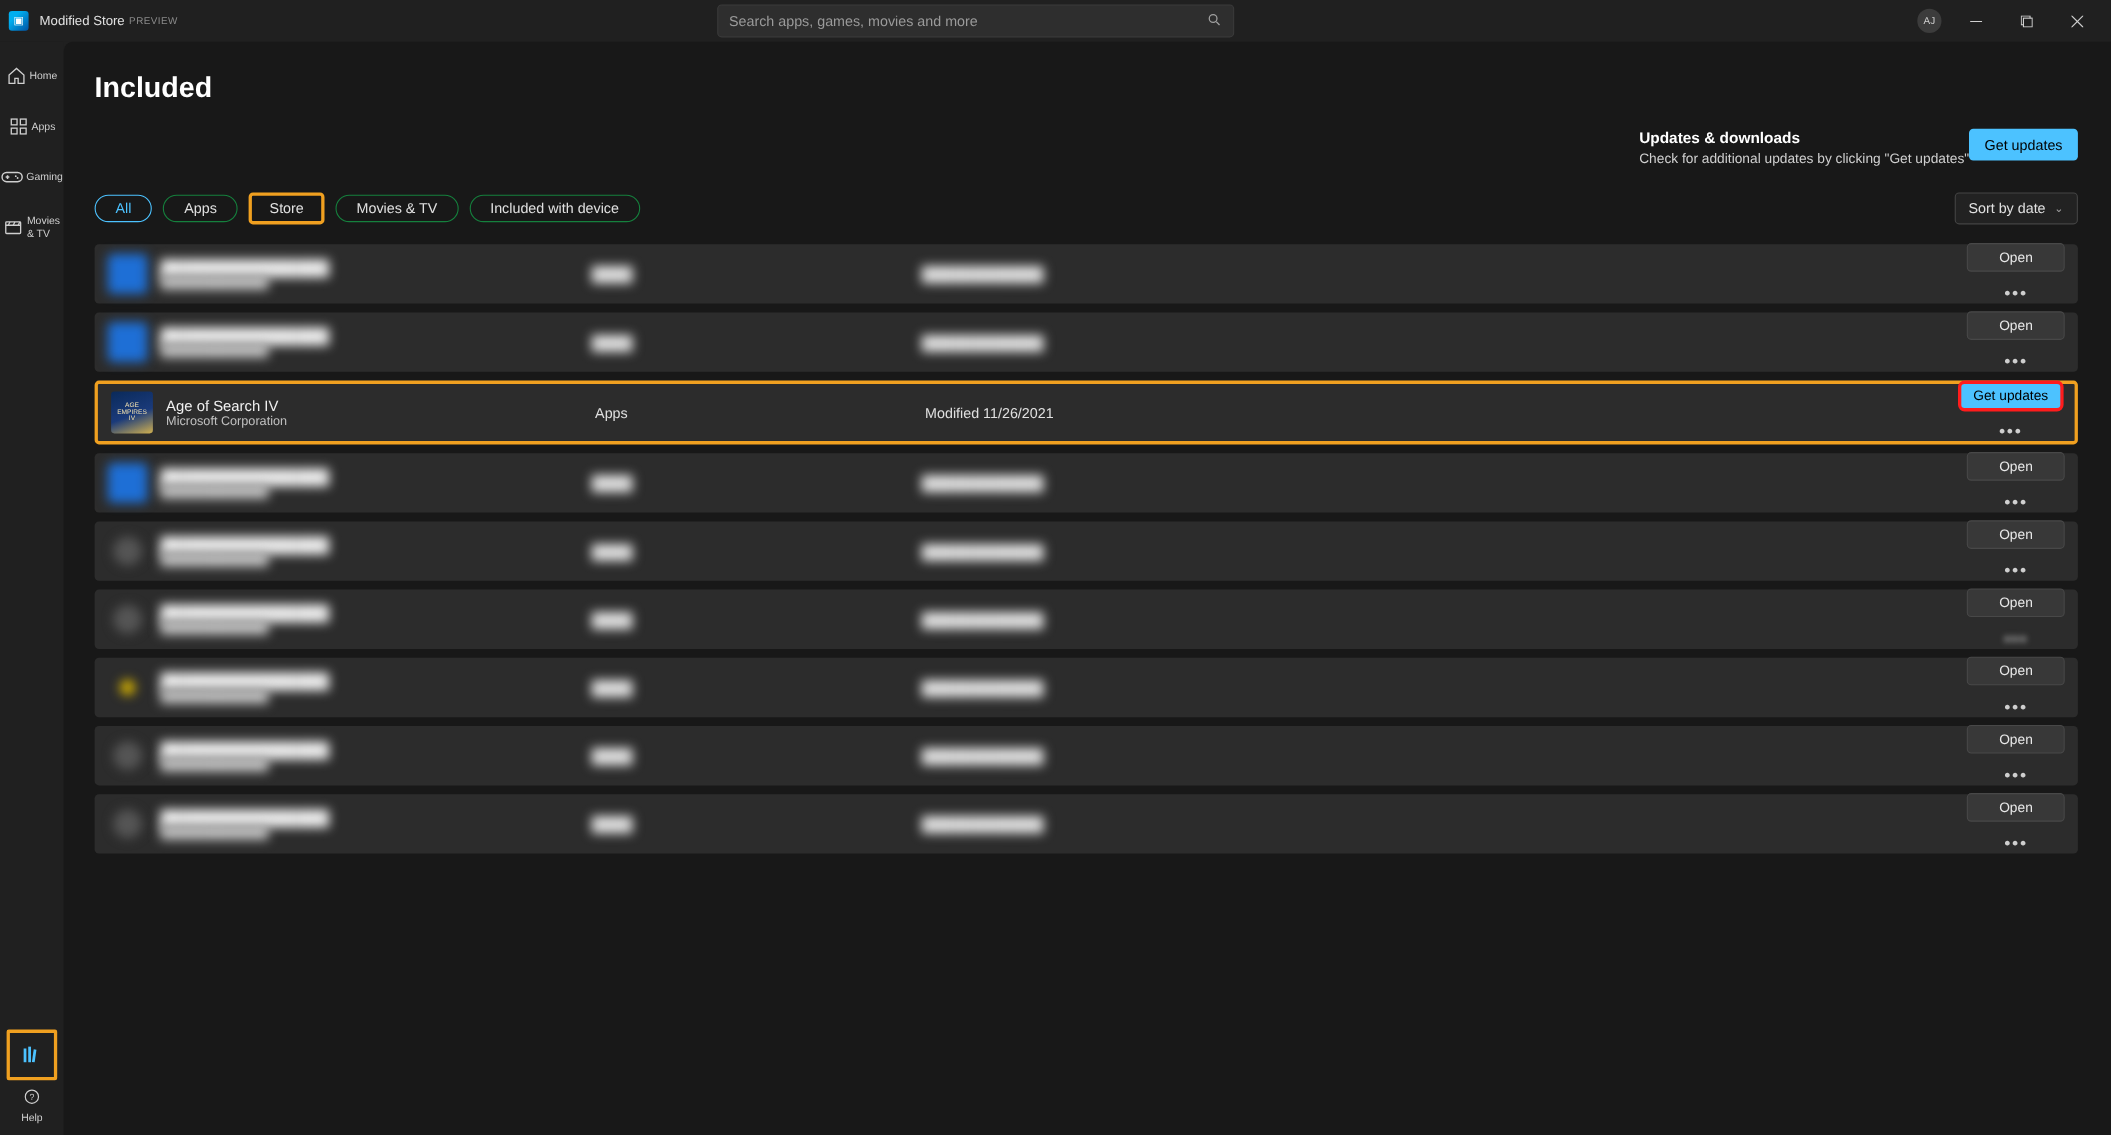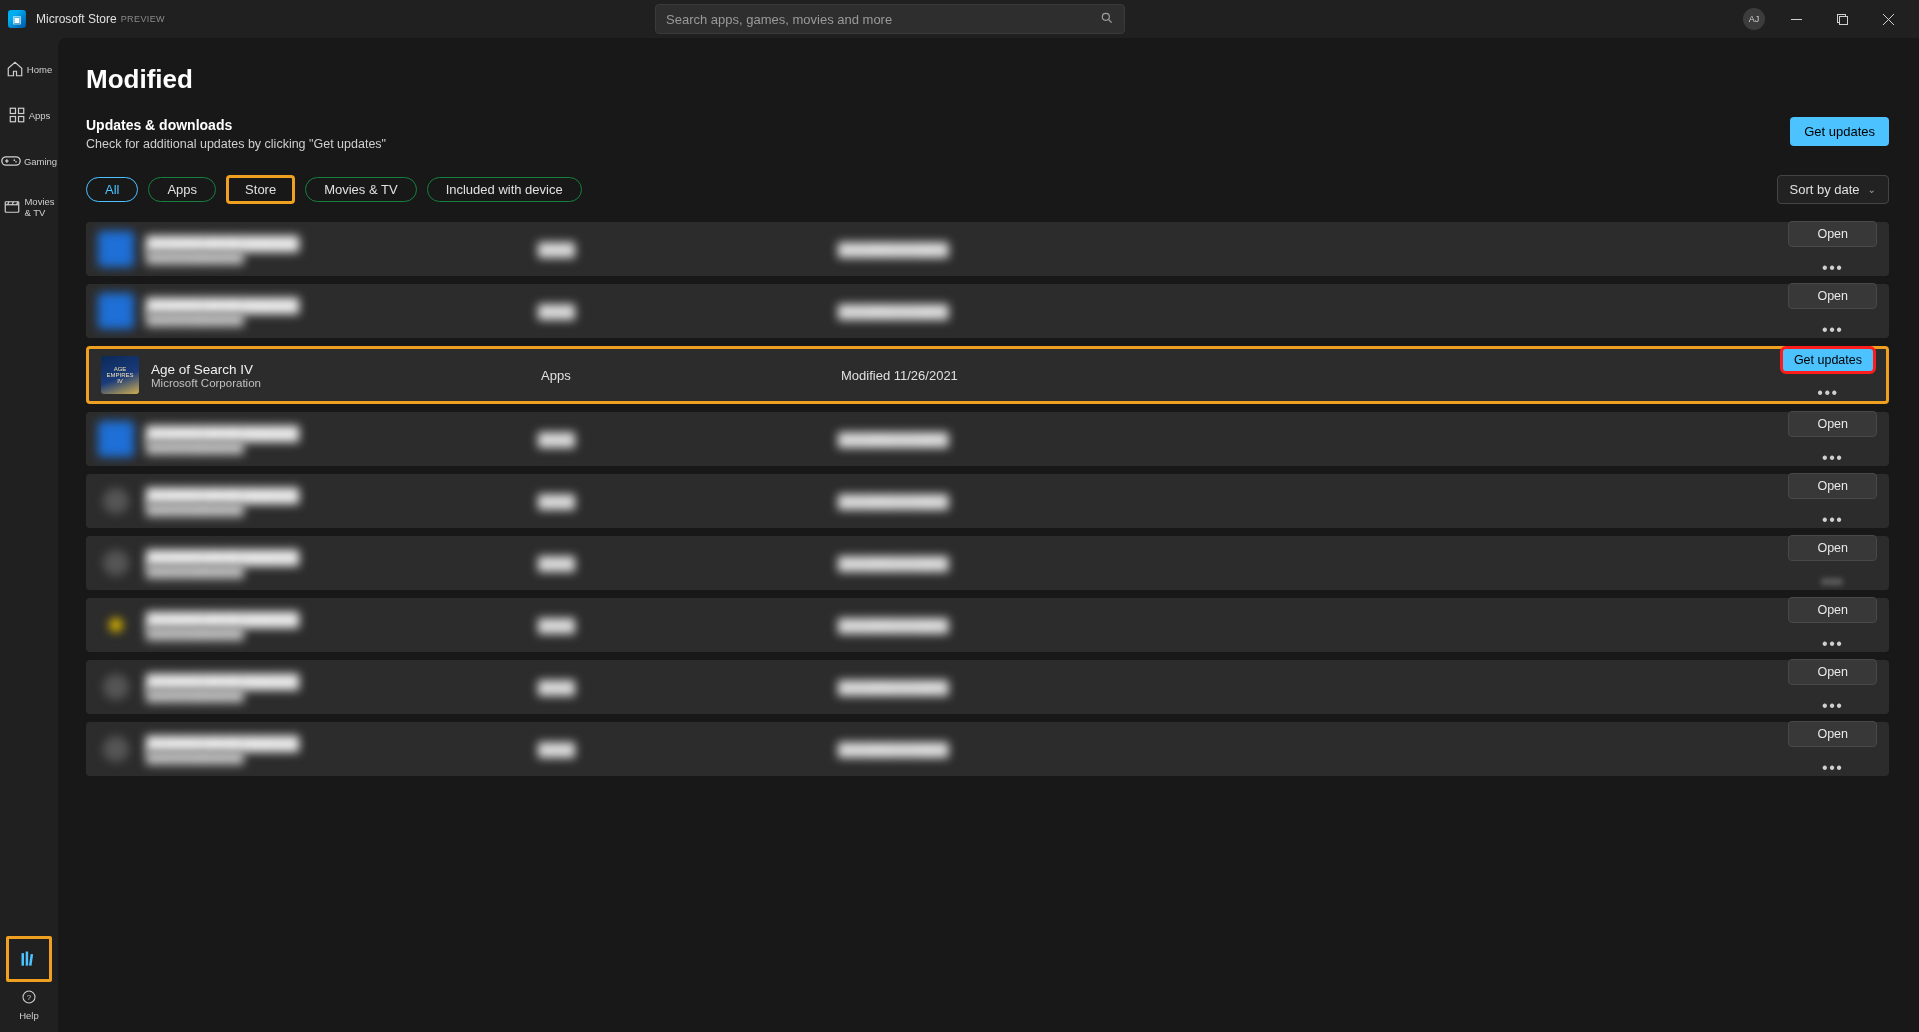--- a/index.html
+++ b/index.html
@@ -117,21 +117,21 @@
 
   
   .main {
     flex:1;
     background: var(--bg-darker);
     border-top-left-radius: 8px;
     padding: 24px 30px 0 28px;
     overflow:hidden;
   }
   .page-title { font-size: 26px; font-weight:600; margin:2px 0 22px 0;}
-  .header-row { display:flex; justify-content:space-between; align-items:flex-start; margin-bottom:24px;}
+  .header-row { display:flex; justify-content:flex-end; align-items:flex-start; margin-bottom:24px;}
   .updates-title { font-size:14px; font-weight:600; margin-bottom:4px;}
   .updates-sub { font-size:12.5px; color:#cfcfcf; }
   .btn-primary {
     background: var(--btn-accent);
     color:#000;
     border:none;
     border-radius:4px;
     font-size:13px;
     padding: 7px 14px;
     cursor:pointer;
@@ -239,21 +239,21 @@
     display:flex;align-items:center;justify-content:center;
     font-size:6px;color:#f0e0b0;text-align:center;line-height:1;
     flex-shrink:0;
   }
 </style>
 </head>
 <body>
 
 <div class="titlebar">
   <div class="appicon">▣</div>
-  <span class="apptitle">Microsoft Store</span>
+  <span class="apptitle">Modified Store</span>
   <span class="preview">PREVIEW</span>
   <div class="spacer-left"></div>
   <div class="searchbox">
     <span class="placeholder">Search apps, games, movies and more</span>
     <span class="mag">
       <svg width="14" height="14" viewBox="0 0 24 24">
           <circle cx="10" cy="10" r="6" stroke="#a0a0a0" stroke-width="2" fill="none"></circle>
           <line x1="15" y1="15" x2="20" y2="20" stroke="#a0a0a0" stroke-width="2"></line>
         </svg>
     </span>
@@ -339,21 +339,21 @@
         <svg width="16" height="16" viewBox="0 0 24 24">
             <circle cx="12" cy="12" r="9" fill="none" stroke="#cfcfcf" stroke-width="1.6"></circle>
             <text x="12" y="16" text-anchor="middle" fill="#cfcfcf" font-size="12">?</text>
           </svg>
       </span>
       <span class="label">Help</span>
     </div>
   </div>
 
   <div class="main">
-    <div class="page-title">Modified</div>
+    <div class="page-title">Included</div>
 
     <div class="header-row">
       <div>
         <div class="updates-title">Updates &amp; downloads</div>
         <div class="updates-sub">Check for additional updates by clicking "Get updates"</div>
       </div>
       <button class="btn-primary">Get updates</button>
     </div>
 
     <div class="chips-row">

